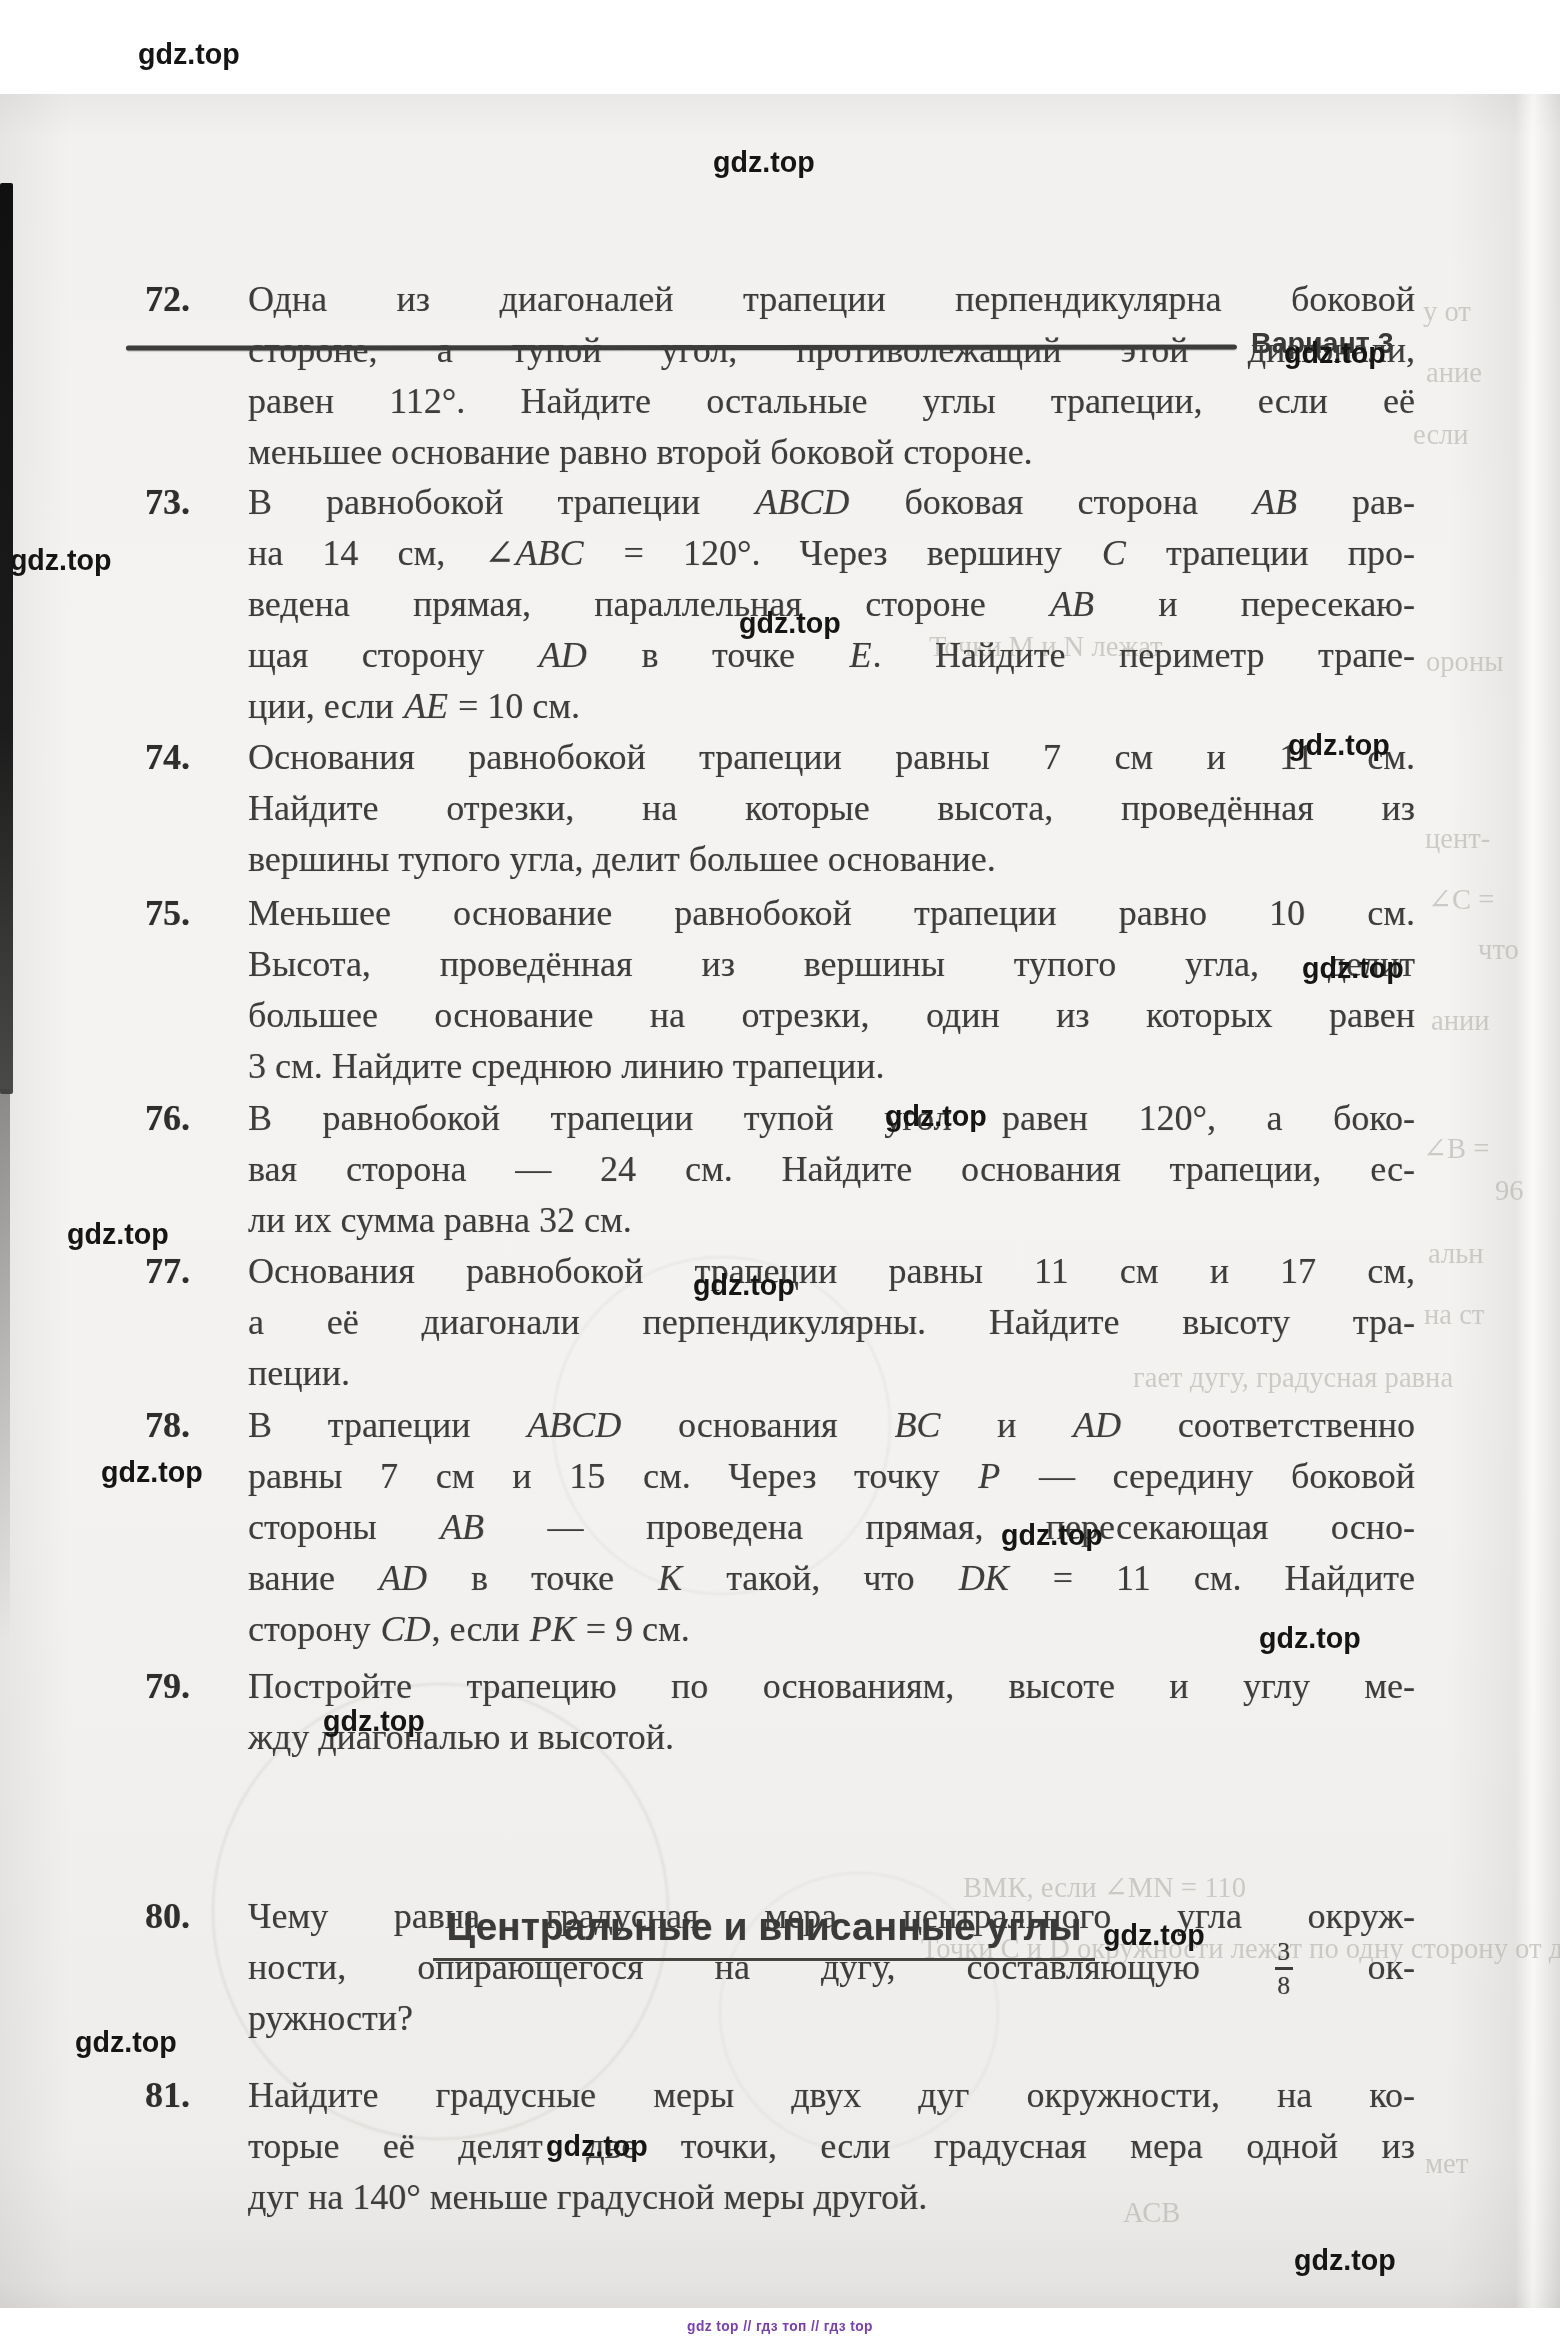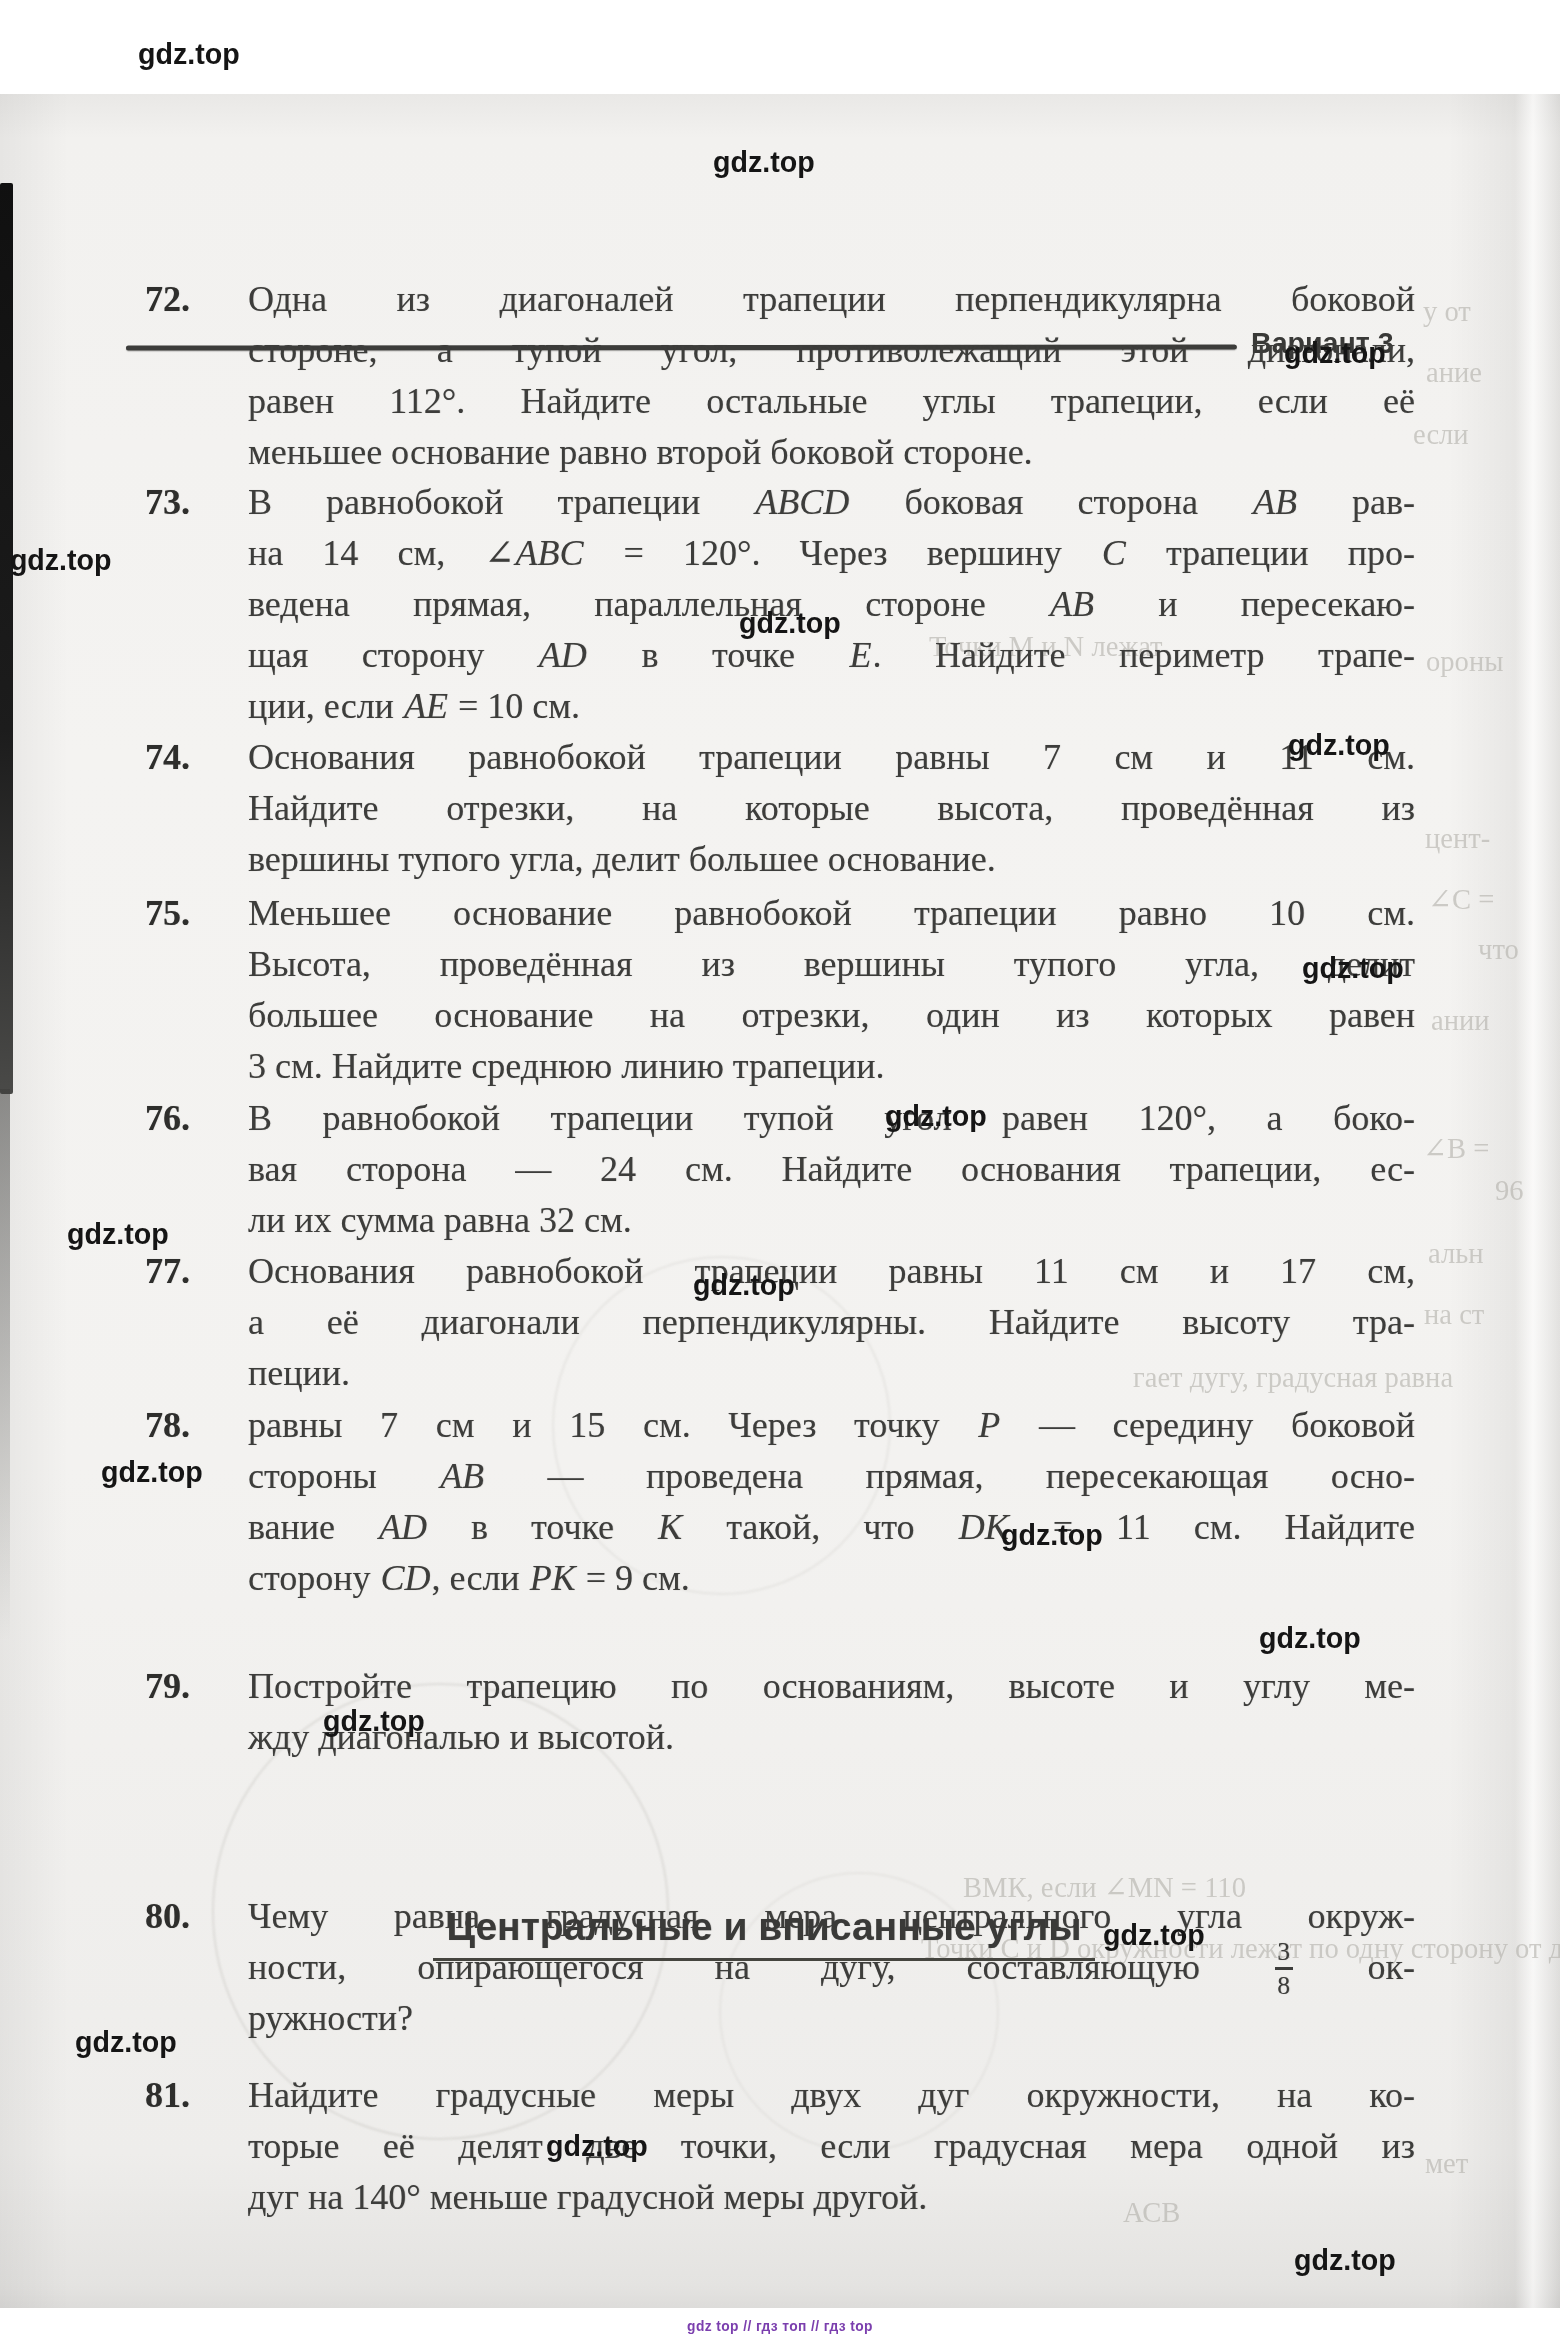--- a/index.html
+++ b/index.html
@@ -133,20 +133,21 @@
           <div class="pnum">77.</div>
           <div class="plines">
             <div class="line jl">Основания равнобокой трапеции равны 11 см и 17 см,</div>
             <div class="line jl">а её диагонали перпендикулярны. Найдите высоту тра-</div>
             <div class="line">пеции.</div>
           </div>
         </div>
         <div class="problem" style="top: 1306px;">
           <div class="pnum">78.</div>
           <div class="plines">
+            <div class="line jl">В трапеции <i>ABCD</i> основания <i>BC</i> и <i>AD</i> соответственно</div>
             <div class="line jl">равны 7 см и 15 см. Через точку <i>P</i> — середину боковой</div>
             <div class="line jl">стороны <i>AB</i> — проведена прямая, пересекающая осно-</div>
             <div class="line jl">вание <i>AD</i> в точке <i>K</i> такой, что <i>DK</i> = 11 см. Найдите</div>
             <div class="line">сторону <i>CD</i>, если <i>PK</i> = 9 см.</div>
           </div>
         </div>
         <div class="problem" style="top: 1567px;">
           <div class="pnum">79.</div>
           <div class="plines">
             <div class="line jl">Постройте трапецию по основаниям, высоте и углу ме-</div>

